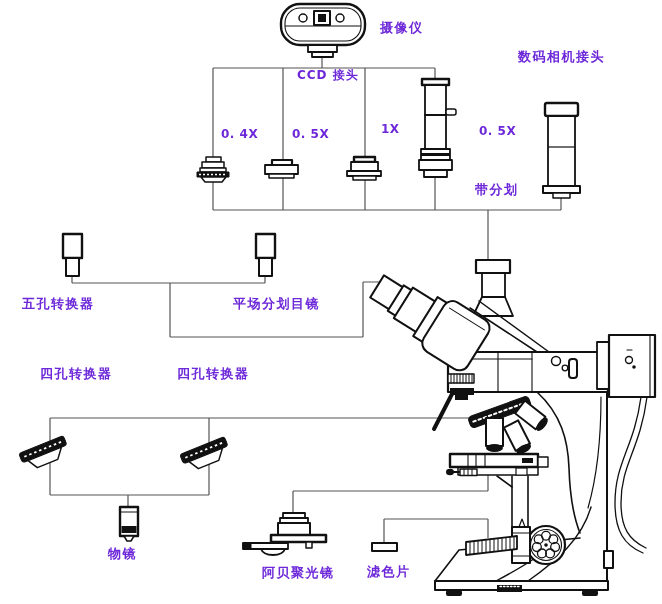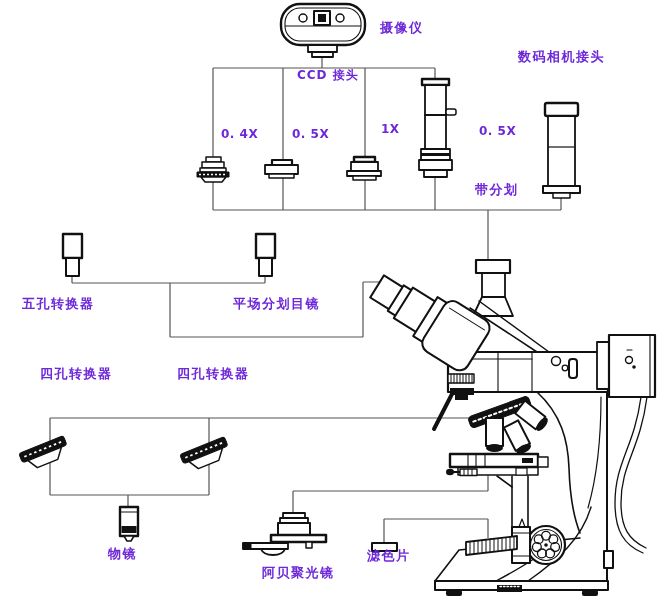--- a/index.html
+++ b/index.html
@@ -269,14 +269,14 @@
   <span class="lbl latin" style="left:292px;top:127px;">0. 5X</span>
   <span class="lbl latin" style="left:381px;top:122px;text-align:right;">1X</span>
   <span class="lbl latin" style="left:479px;top:124px;">0. 5X</span>
   <span class="lbl" style="left:475px;top:138px;margin-top:43px;">带分划</span>
   <span class="lbl" style="left:22px;top:295px;">五孔转换器</span>
   <span class="lbl" style="left:233px;top:295px;">平场分划目镜</span>
   <span class="lbl" style="left:40px;top:365px;">四孔转换器</span>
   <span class="lbl" style="left:177px;top:365px;">四孔转换器</span>
   <span class="lbl" style="left:108px;top:545px;">物镜</span>
   <span class="lbl" style="left:262px;top:564px;">阿贝聚光镜</span>
-  <span class="lbl" style="left:367px;top:547px;text-align:right;">滤色片</span>
+  <span class="lbl" style="left:367px;top:563px;text-align:right;">滤色片</span>
 </div>
 
 </body></html>

